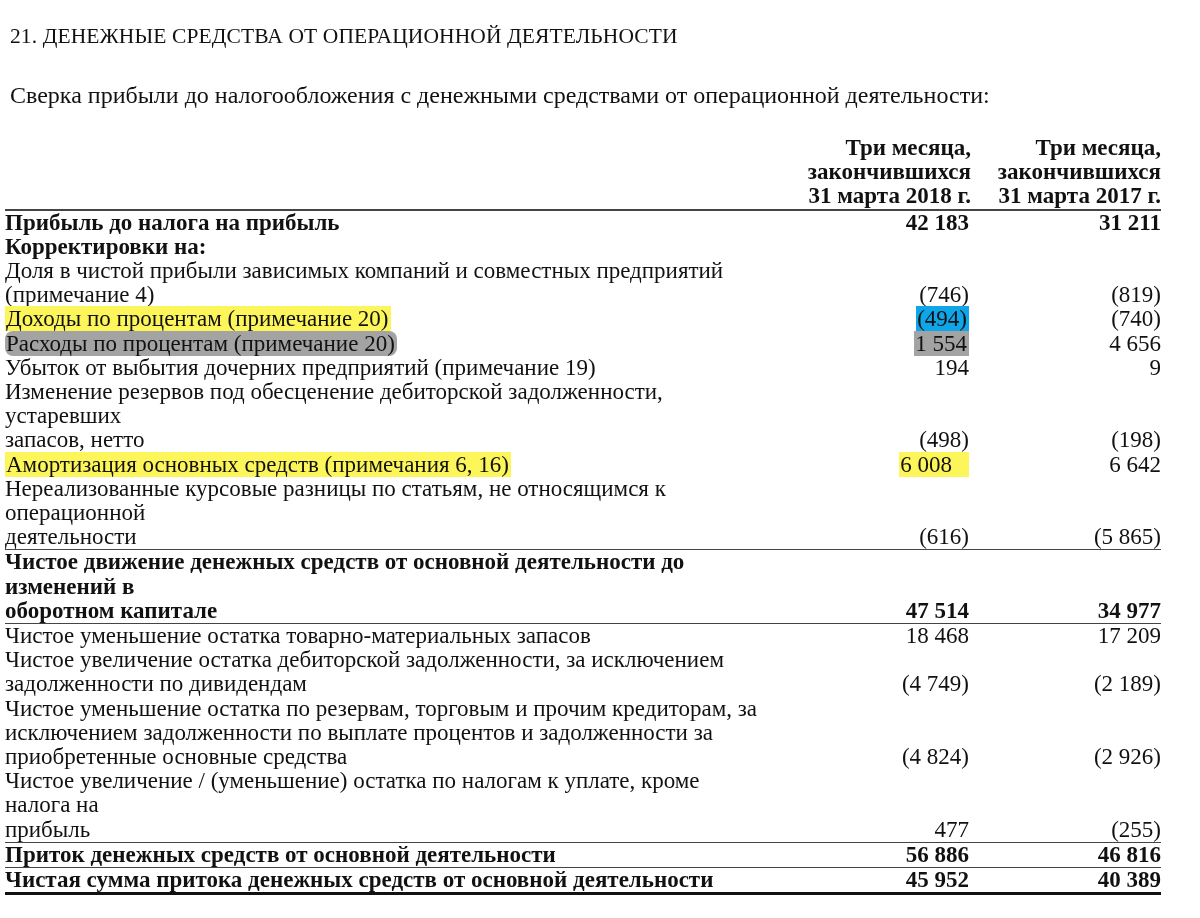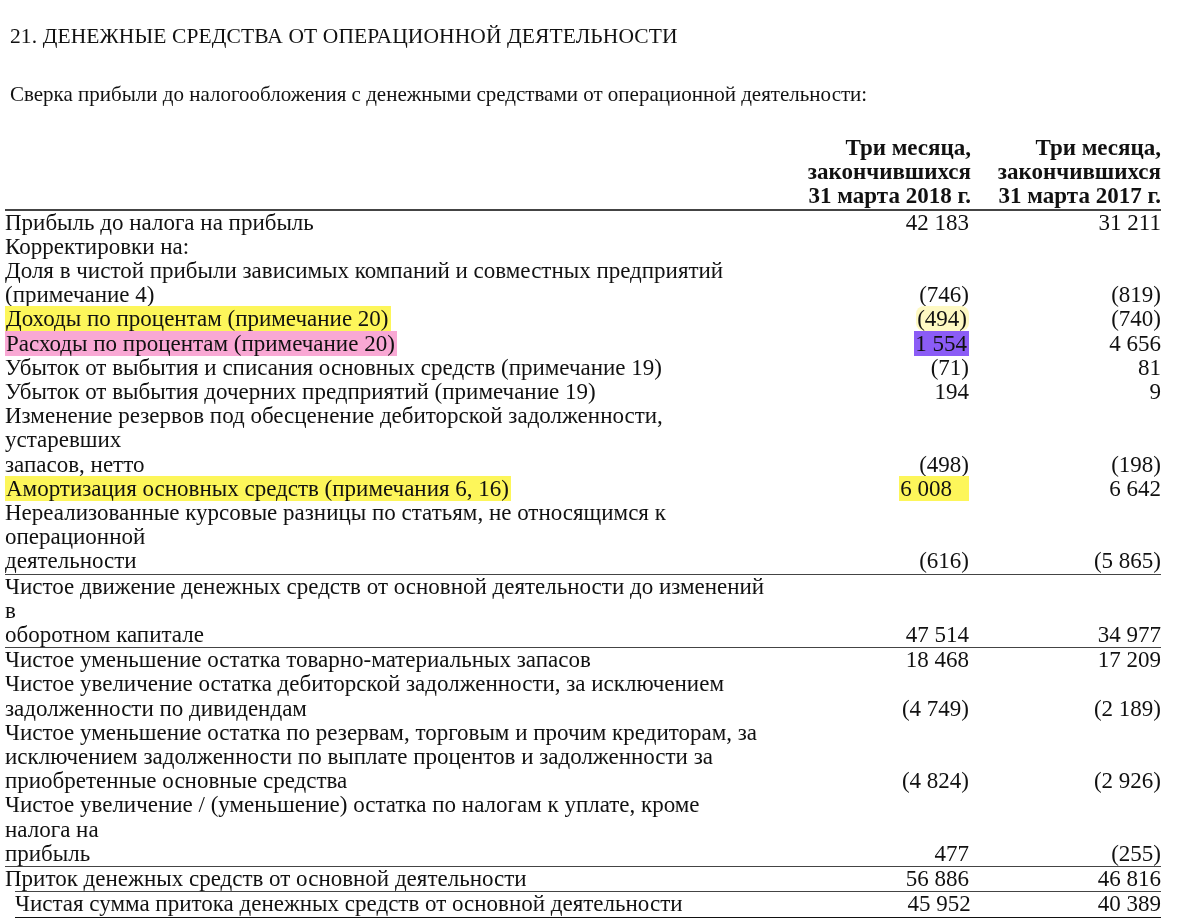--- a/index.html
+++ b/index.html
@@ -6,39 +6,39 @@
   body {
     width: 1200px; height: 918px; position: relative; overflow: hidden;
     font-family: "Liberation Serif", serif; color: #111;
   }
   .title {
     position: absolute; left: 10px; top: 24px;
     font-size: 21.5px; font-weight: normal; letter-spacing: 0.1px;
   }
   .subtitle {
     position: absolute; left: 10px; top: 82px;
-    font-size: 21px;
+    font-size: 24px;
   }
   .table {
     position: absolute; left: 5px; top: 136px; width: 1156px;
     font-size: 23px; line-height: 24.2px;
   }
   .head {
     display: flex; border-bottom: 2px solid #444; font-weight: bold;
   }
   .head .lab { flex: 1; }
   .head .col { width: 190px; text-align: right; }
   .row { display: flex; align-items: flex-end; }
   .row .lab { width: 760px; }
   .row .v1 { width: 204px; text-align: right; }
   .row .v2 { width: 192px; text-align: right; }
-  .bold { font-weight: normal; }
+  .bold { font-weight: bold; }
   .hl { background: #fdf65a; padding: 0 2px 0 1px; }
   .bt { border-top: 1.5px solid #444; }
-  .bb2 { border-bottom: 3px solid #111; margin-left: 10px; }
+  .bb2 { border-bottom: 3px solid #111; }
 </style>
 </head>
 <body>
 
 <div class="title">21.  ДЕНЕЖНЫЕ СРЕДСТВА ОТ ОПЕРАЦИОННОЙ ДЕЯТЕЛЬНОСТИ</div>
 <div class="subtitle">Сверка прибыли до налогообложения с денежными средствами от операционной деятельности:</div>
 
 <div class="table">
   <div class="head">
     <div class="lab"></div>
@@ -70,35 +70,30 @@
     <div class="lab">
       <div>Доля в чистой прибыли зависимых компаний и совместных предприятий</div>
       <div>(примечание 4)</div>
     </div>
     <div class="v1">(746)</div>
     <div class="v2">(819)</div>
   </div>
 
   <div class="row">
     <div class="lab"><span class="hl" style="background: rgb(253, 246, 90);">Доходы по процентам (примечание 20)</span></div>
-    <div class="v1"><span class="hl" style="background: #fef9c3; border-radius: 8px;">(494)</span></div>
+    <div class="v1"><span class="hl" style="background: #0ea5e9;">(494)</span></div>
     <div class="v2">(740)</div>
   </div>
 
   <div class="row">
-    <div class="lab"><span class="hl" style="background: #f9a8d4;">Расходы по процентам (примечание 20)</span></div>
-    <div class="v1"><span class="hl" style="background: #8b5cf6; margin-top: 44px;">1 554</span></div>
+    <div class="lab"><span class="hl" style="background: #a3a3a3; border-radius: 8px;">Расходы по процентам (примечание 20)</span></div>
+    <div class="v1"><span class="hl" style="background: #a3a3a3; margin-top: 44px;">1 554</span></div>
     <div class="v2">4 656</div>
   </div>
 
-  <div class="row">
-    <div class="lab">Убыток от выбытия и списания основных средств (примечание 19)</div>
-    <div class="v1">(71)</div>
-    <div class="v2">81</div>
-  </div>
 
   <div class="row">
     <div class="lab">Убыток от выбытия дочерних предприятий (примечание 19)</div>
     <div class="v1">194</div>
     <div class="v2">9</div>
   </div>
 
   <div class="row">
     <div class="lab">
       <div>Изменение резервов под обесценение дебиторской задолженности, устаревших</div>

